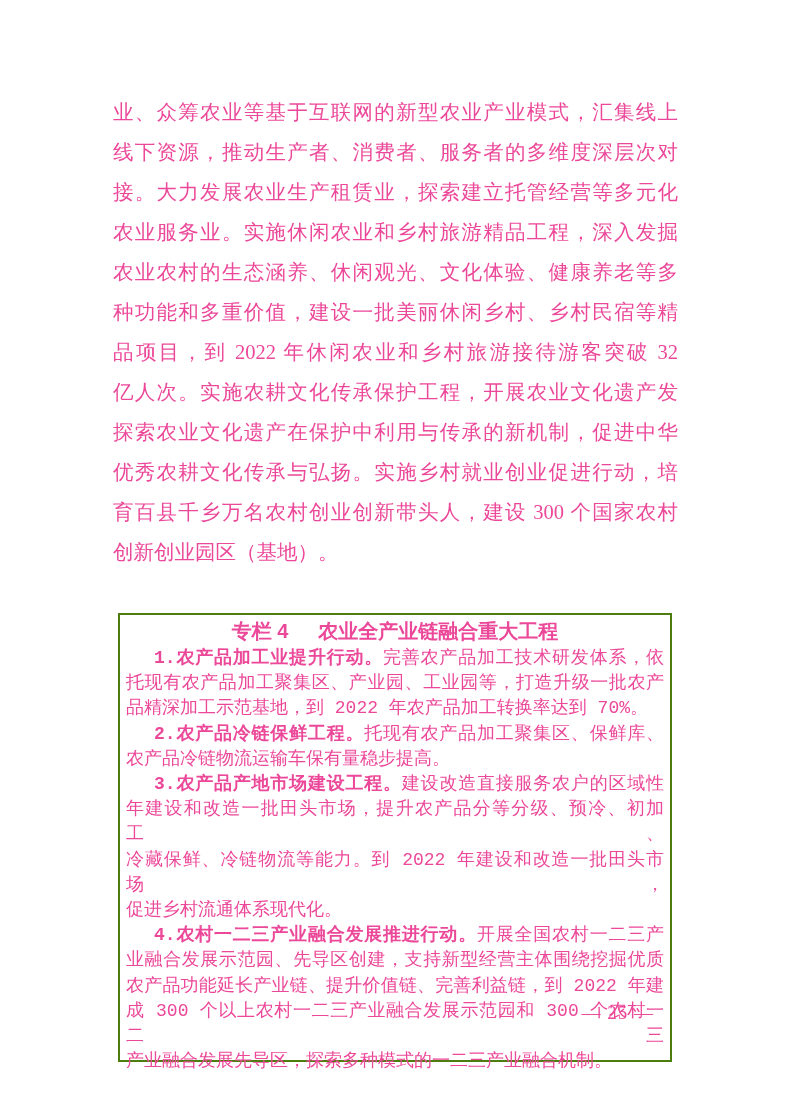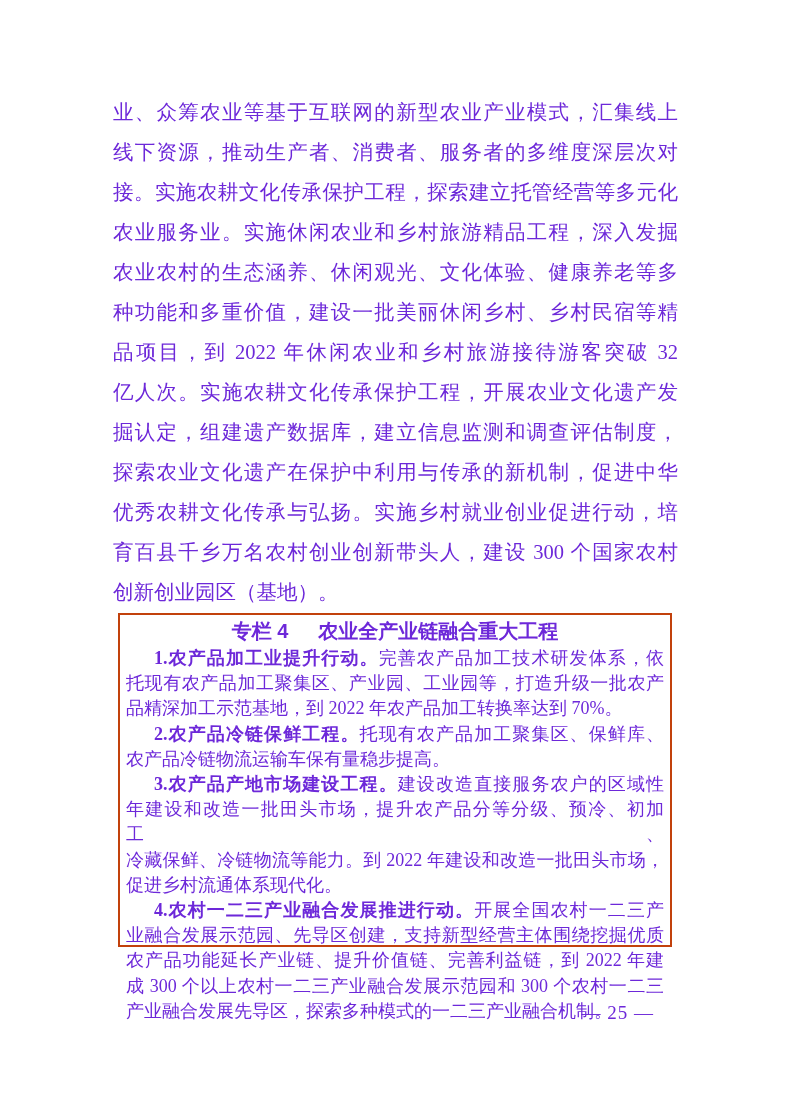--- a/index.html
+++ b/index.html
@@ -2,21 +2,21 @@
 <html><head>
 <meta charset="utf-8">
 <style>
   html, body { margin: 0; padding: 0; background: #e8e8e8; }
   .page {
     position: relative;
     width: 791px;
     height: 1115px;
     margin: 0 auto;
     background: #ffffff;
-    color: #6d28d9;
+    color: #ec4899;
     font-family: "Liberation Serif", "DejaVu Serif", serif;
     overflow: hidden;
   }
   
   .body-text {
     position: absolute;
     left: 113px;
     top: 92px;
     width: 565px;
     font-size: 20.5px;
@@ -29,39 +29,40 @@
   }
   .body-text .line.plast {
     text-align-last: left;
   }
   
   .panel {
     position: absolute;
     left: 118px;
     top: 613px;
     width: 554px;
-    height: 334px;
+    height: 449px;
     box-sizing: border-box;
-    border: 2px solid #c2410c;
+    border: 2px solid #4d7c0f;
     padding: 2px 6px 12px 6px;
   }
   .panel-heading {
     text-align: center;
     font-family: "Liberation Sans", "DejaVu Sans", sans-serif;
     font-weight: bold;
     font-size: 20px;
     line-height: 29px;
     white-space: nowrap;
   }
   .panel-heading .label { margin-right: 30px; }
   .pline {
     font-size: 18px;
     line-height: 25.2px;
     text-align: justify;
     text-align-last: justify;
+    font-family: Liberation Mono, monospace;
   }
   .pline.first { text-indent: 28px; }
   .pline.plast { text-align-last: left; }
   .pline .lead { font-weight: bold; }
   
   .page-number {
     position: absolute;
     top: 1002px;
     right: 137px;
     font-size: 19px;
@@ -70,27 +71,26 @@
   }
 </style>
 </head>
 <body>
 
 <div class="page">
 
   <div class="body-text">
     <div class="line">业、众筹农业等基于互联网的新型农业产业模式，汇集线上</div>
     <div class="line">线下资源，推动生产者、消费者、服务者的多维度深层次对</div>
-    <div class="line">接。实施农耕文化传承保护工程，探索建立托管经营等多元化</div>
+    <div class="line">接。大力发展农业生产租赁业，探索建立托管经营等多元化</div>
     <div class="line">农业服务业。实施休闲农业和乡村旅游精品工程，深入发掘</div>
     <div class="line">农业农村的生态涵养、休闲观光、文化体验、健康养老等多</div>
     <div class="line">种功能和多重价值，建设一批美丽休闲乡村、乡村民宿等精</div>
     <div class="line">品项目，到 2022 年休闲农业和乡村旅游接待游客突破 32</div>
     <div class="line">亿人次。实施农耕文化传承保护工程，开展农业文化遗产发</div>
-    <div class="line">掘认定，组建遗产数据库，建立信息监测和调查评估制度，</div>
     <div class="line">探索农业文化遗产在保护中利用与传承的新机制，促进中华</div>
     <div class="line">优秀农耕文化传承与弘扬。实施乡村就业创业促进行动，培</div>
     <div class="line">育百县千乡万名农村创业创新带头人，建设 300 个国家农村</div>
     <div class="line plast">创新创业园区（基地）。</div>
   </div>
 
   <div class="panel">
     <div class="panel-heading">
       <span class="label">专栏 4</span><span>农业全产业链融合重大工程</span>
     </div>

